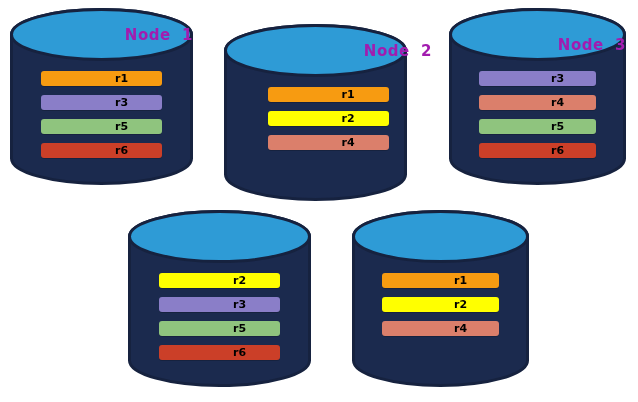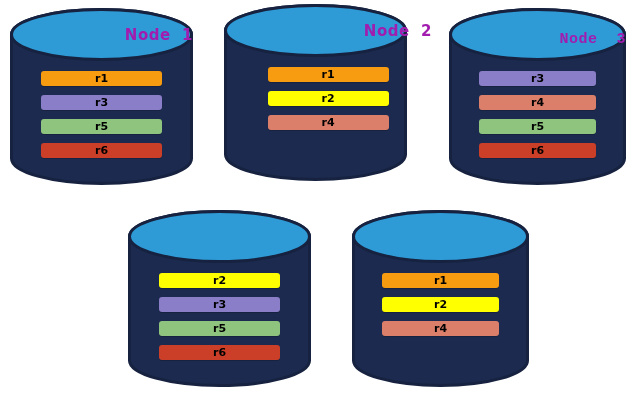--- a/index.html
+++ b/index.html
@@ -69,20 +69,21 @@
     top: 0;
     width: 100%;
     height: 100%;
     display: flex;
     align-items: center;
     justify-content: center;
     color: #000000;
     font-weight: bold;
     font-size: 11px;
     line-height: 1;
+    padding-left: 20px;
   }
 </style>
 </head>
 <body>
 
 <div id="diagram">
     <div class="node" style="left: 10px; top: 8px; width: 183px; height: 177px;">
       <svg class="cyl-svg" width="183" height="177" viewBox="0 0 183 177">
         <path d="M 1.5 26.5 L 1.5 150.5 A 90 25 0 0 0 181.5 150.5 L 181.5 26.5 A 90 25 0 0 0 1.5 26.5 Z" fill="#1B2A4E" stroke="#16223F" stroke-width="3"></path>
         <ellipse cx="91.5" cy="26.5" rx="90" ry="25" fill="#2E9BD6" stroke="#16223F" stroke-width="3"></ellipse>
@@ -96,21 +97,21 @@
           <span class="bar-label">r3</span>
         </div>
         <div class="bar" style="background: rgb(143, 196, 126); width: 121px;">
           <span class="bar-label">r5</span>
         </div>
         <div class="bar" style="background: rgb(203, 63, 40); width: 121px;">
           <span class="bar-label">r6</span>
         </div>
       </div>
     </div>
-    <div class="node" style="left: 224px; top: 4px; width: 208px; height: 177px;">
+    <div class="node" style="left: 224px; top: 24px; width: 208px; height: 177px;">
       <svg class="cyl-svg" width="183" height="177" viewBox="0 0 183 177">
         <path d="M 1.5 26.5 L 1.5 150.5 A 90 25 0 0 0 181.5 150.5 L 181.5 26.5 A 90 25 0 0 0 1.5 26.5 Z" fill="#1B2A4E" stroke="#16223F" stroke-width="3"></path>
         <ellipse cx="91.5" cy="26.5" rx="90" ry="25" fill="#2E9BD6" stroke="#16223F" stroke-width="3"></ellipse>
       </svg>
       <div class="node-label" style="top: 19.5px;">Node  2</div>
       <div class="bars" style="top: 63px;">
         <div class="bar" style="background: rgb(247, 155, 17); width: 121px;">
           <span class="bar-label">r1</span>
         </div>
         <div class="bar" style="background: rgb(255, 255, 0); width: 121px;">
@@ -119,21 +120,21 @@
         <div class="bar" style="background: rgb(219, 127, 107); width: 121px;">
           <span class="bar-label">r4</span>
         </div>
       </div>
     </div>
     <div class="node" style="left: 449px; top: 8px; width: 177px; height: 177px;">
       <svg class="cyl-svg" width="177" height="177" viewBox="0 0 177 177">
         <path d="M 1.5 26.5 L 1.5 150.5 A 87 25 0 0 0 175.5 150.5 L 175.5 26.5 A 87 25 0 0 0 1.5 26.5 Z" fill="#1B2A4E" stroke="#16223F" stroke-width="3"></path>
         <ellipse cx="88.5" cy="26.5" rx="87" ry="25" fill="#2E9BD6" stroke="#16223F" stroke-width="3"></ellipse>
       </svg>
-      <div class="node-label" style="top: 24px; font-family: Liberation Mono, monospace;">Node  3</div>
+      <div class="node-label" style="top: 30px;">Node  3</div>
       <div class="bars" style="top: 63px;">
         <div class="bar" style="background: rgb(138, 126, 200); width: 117px;">
           <span class="bar-label">r3</span>
         </div>
         <div class="bar" style="background: rgb(219, 127, 107); width: 117px;">
           <span class="bar-label">r4</span>
         </div>
         <div class="bar" style="background: rgb(143, 196, 126); width: 117px;">
           <span class="bar-label">r5</span>
         </div>

